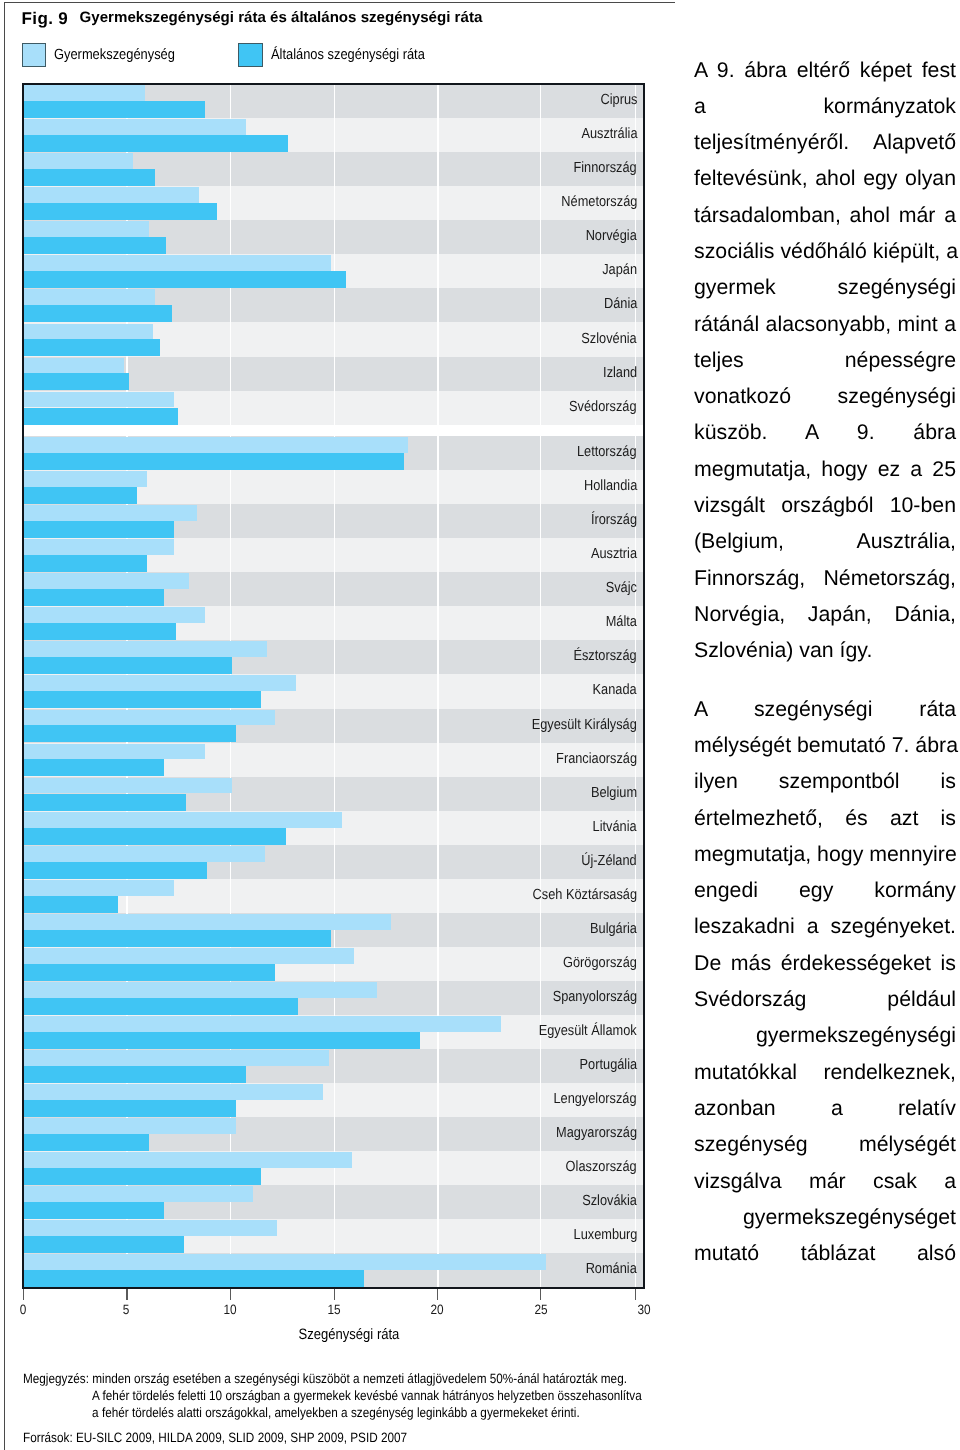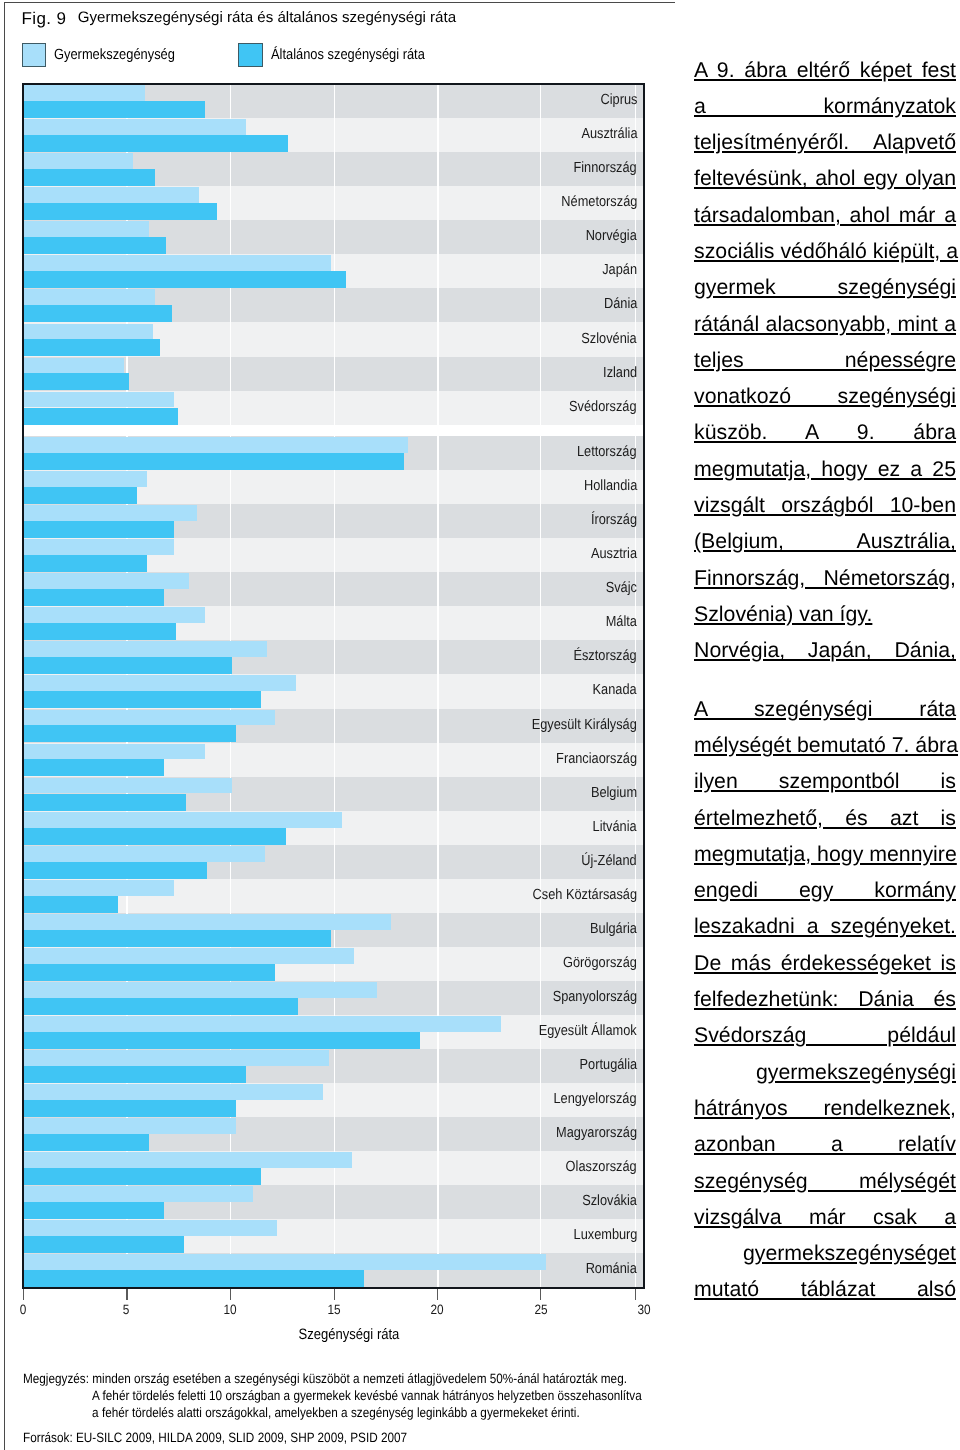--- a/index.html
+++ b/index.html
@@ -6,21 +6,21 @@
   html,body{margin:0;padding:0;}
   body{width:960px;height:1450px;background:#ffffff;
         font-family:"Liberation Sans",sans-serif;color:#000;overflow:hidden;
         -webkit-font-smoothing:antialiased;text-rendering:geometricPrecision;}
   #page{position:relative;width:960px;height:1450px;}
 
   
   #figure{position:absolute;left:4px;top:2px;width:671px;height:1452px;
            border-left:1.3px solid #4a4a4a;border-top:1.3px solid #4a4a4a;
            box-sizing:border-box;}
-  #fig-title{position:absolute;left:16.6px;top:5.7px;white-space:nowrap;}
+  #fig-title{position:absolute;left:16.6px;top:5.7px;white-space:nowrap;font-weight:bold;}
   #fig-title .figno{font-size:17px;letter-spacing:0.35px;}
   #fig-title .captxt{font-size:15.1px;margin-left:11.5px;position:relative;top:-1.5px;}
 
   
   .legend-item{position:absolute;top:40.4px;font-size:14.8px;white-space:nowrap;height:24px;}
   .legend-swatch{display:inline-block;width:24.3px;height:23.9px;border:1.5px solid #3e5a64;
                   box-sizing:border-box;position:absolute;left:0;top:0;}
   .legend-label{display:inline-block;position:absolute;left:32.5px;top:3.4px;
                  transform:scaleX(0.87);transform-origin:left center;}
 
@@ -54,21 +54,21 @@
   #notes .nline{display:block;width:max-content;transform:scaleX(0.87);transform-origin:left center;}
   #notes .ind{padding-left:79.4px;}
   #sources{position:absolute;left:23px;top:1429.5px;font-size:13.52px;white-space:nowrap;
             width:max-content;transform:scaleX(0.87);transform-origin:left center;}
 
   
   #rcol{position:absolute;left:694px;top:51.5px;width:262px;font-size:21.3px;}
   .para{margin:0;}
   .para+.para{margin-top:22.1px;}
   .tline{text-align:justify;text-align-last:justify;height:36.3px;line-height:36.3px;
-          white-space:nowrap;overflow:visible;text-decoration:underline;}
+          white-space:nowrap;overflow:visible;}
   .tline.last{text-align:left;text-align-last:left;}
   .tline.rt{text-align:right;text-align-last:right;}
 </style>
 </head>
 <body>
 
 <div id="page">
 
  <div id="figure">
   <div id="fig-title"><span class="figno">Fig. 9</span><span class="captxt">Gyermekszegénységi ráta és általános szegénységi ráta</span></div>
@@ -269,36 +269,35 @@
    <div class="tline">szociális védőháló kiépült, a</div>
    <div class="tline">gyermek szegénységi</div>
    <div class="tline">rátánál alacsonyabb, mint a</div>
    <div class="tline">teljes népességre</div>
    <div class="tline">vonatkozó szegénységi</div>
    <div class="tline">küszöb. A 9. ábra</div>
    <div class="tline">megmutatja, hogy ez a 25</div>
    <div class="tline">vizsgált országból 10-ben</div>
    <div class="tline">(Belgium, Ausztrália,</div>
    <div class="tline">Finnország, Németország,</div>
+   <div class="tline">Norvégia, Japán, Dánia,</div>
    <div class="tline last">Szlovénia) van így.</div>
-   <div class="tline">Norvégia, Japán, Dánia,</div>
   </div>
   <div class="para">
    <div class="tline">A szegénységi ráta</div>
    <div class="tline">mélységét bemutató 7. ábra</div>
    <div class="tline">ilyen szempontból is</div>
    <div class="tline">értelmezhető, és azt is</div>
    <div class="tline">megmutatja, hogy mennyire</div>
    <div class="tline">engedi egy kormány</div>
    <div class="tline">leszakadni a szegényeket.</div>
    <div class="tline">De más érdekességeket is</div>
-   <div class="tline">felfedezhetünk: Dánia és</div>
    <div class="tline">Svédország például</div>
    <div class="tline rt">gyermekszegénységi</div>
-   <div class="tline">hátrányos rendelkeznek,</div>
+   <div class="tline">mutatókkal rendelkeznek,</div>
    <div class="tline">azonban a relatív</div>
    <div class="tline">szegénység mélységét</div>
    <div class="tline">vizsgálva már csak a</div>
    <div class="tline rt">gyermekszegénységet</div>
    <div class="tline">mutató táblázat alsó</div>
   </div>
  </div>
 
 </div>
 

